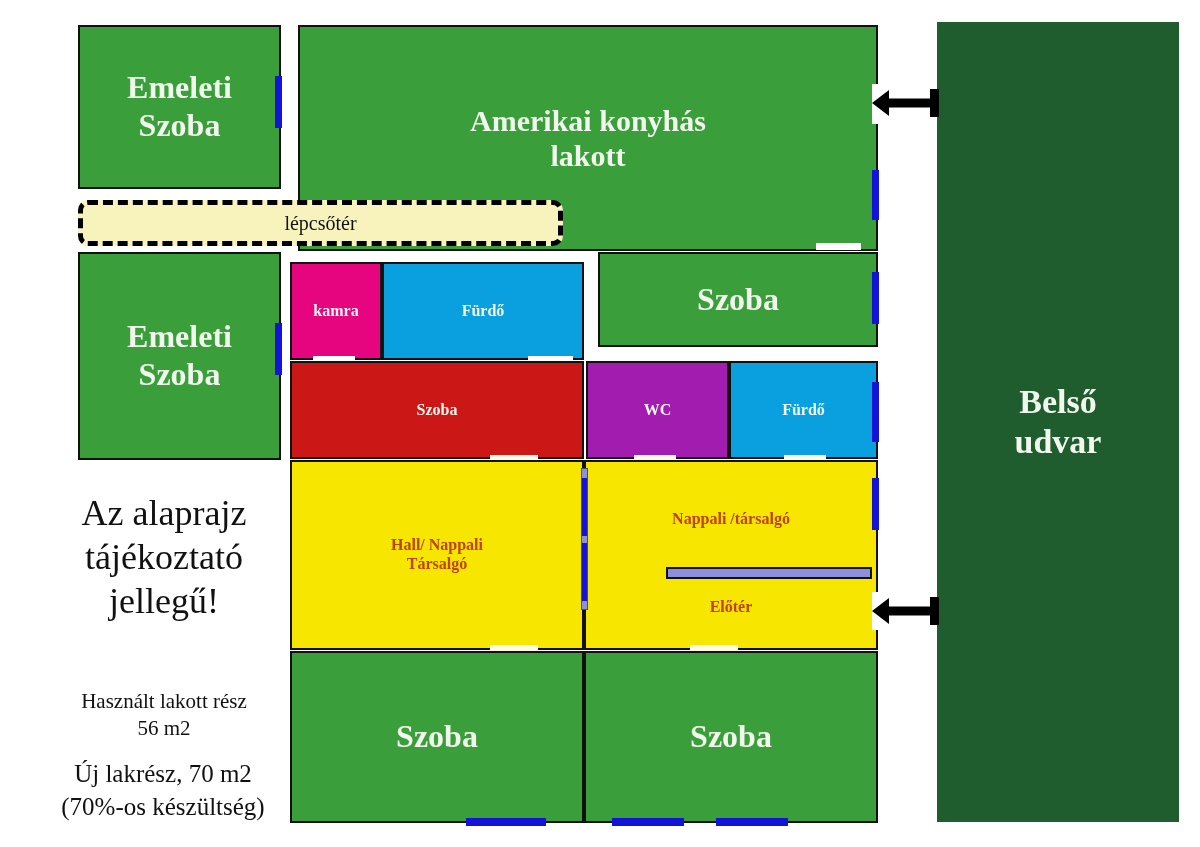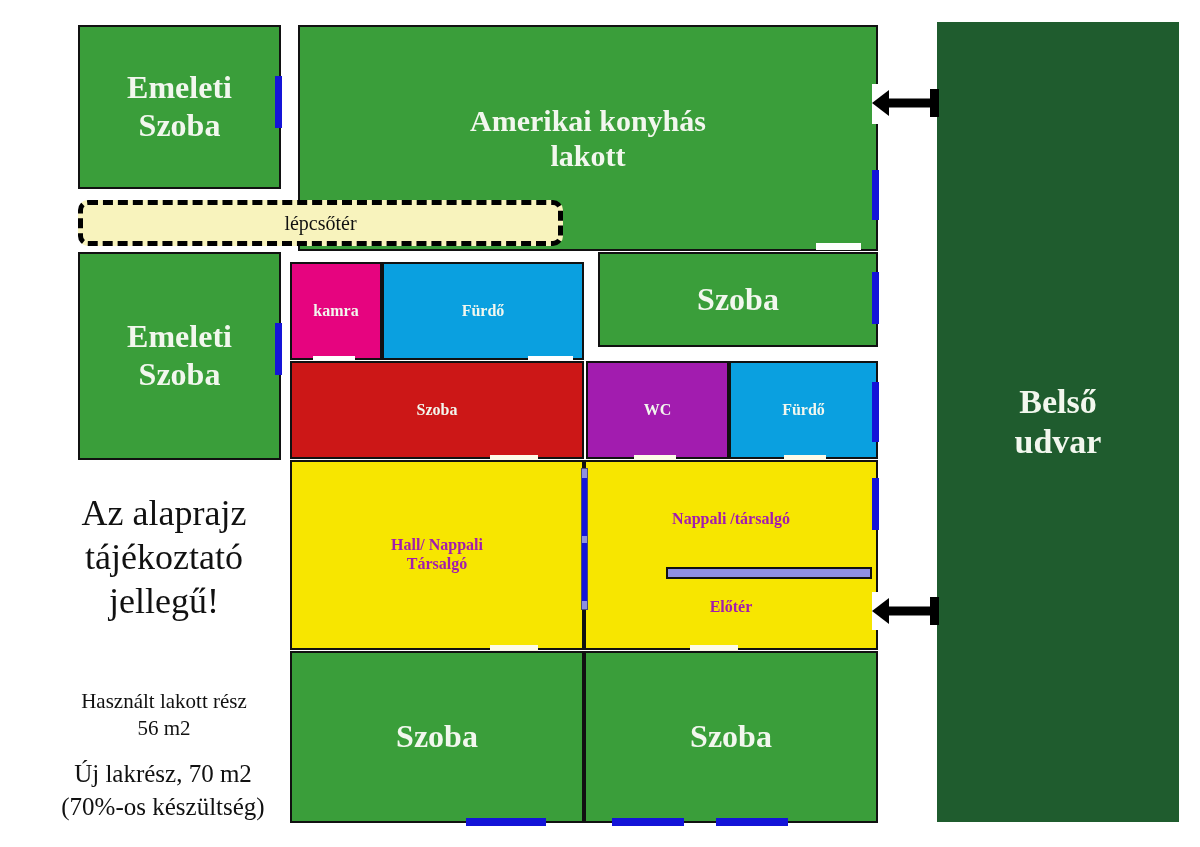--- a/index.html
+++ b/index.html
@@ -27,21 +27,21 @@
     align-items: center;
     justify-content: center;
     text-align: center;
     line-height: 1.18;
   }
   .lbl-white {
     color: #f2f7ee;
     font-weight: bold;
   }
   .lbl-dark {
-    color: #a21caf;
+    color: #c2410c;
     font-weight: bold;
   }
   
   .fs-big   { font-size: 30px; }
   .fs-mid   { font-size: 32px; }
   .fs-small { font-size: 16px; }
 
   
   .stair {
     position: absolute;

